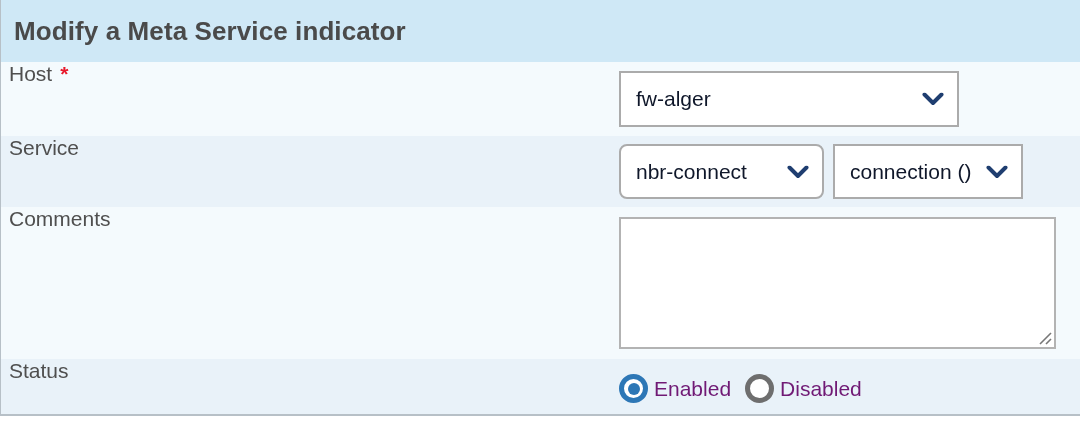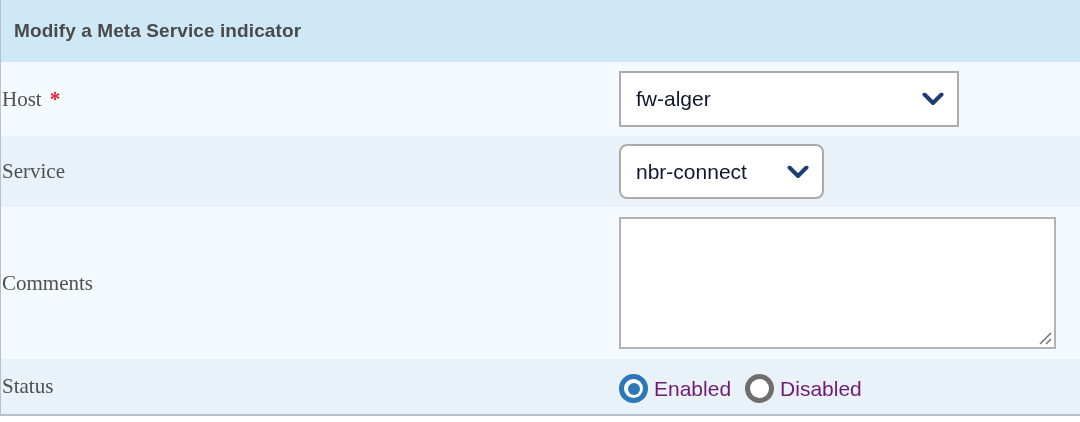--- a/index.html
+++ b/index.html
@@ -26,35 +26,35 @@
     border-bottom:2px solid var(--border);
     background:#fff;
   }
   .panel-header{
     height:62px;
     background:var(--header-bg);
     display:flex;align-items:center;
     padding-left:13px;
   }
   .panel-title{
-    font-size:19px;font-weight:700;color:#4a4a4a;
+    font-size:26px;font-weight:700;color:#4a4a4a;
     letter-spacing:.1px;
   }
   .row{display:flex;align-items:stretch;}
   .row-light{background:var(--row-light);}
   .row-shaded{background:var(--row-shaded);}
   .row-host{height:74px;}
   .row-service{height:71px;}
   .row-comments{height:152px;}
   .row-status{height:55px;}
   .label-cell{
     width:618px;flex:0 0 618px;
-    display:flex;align-items:center;
-    padding-left:1px;
-    font-size:21px;color:var(--label-text);font-family:Liberation Serif, serif;
+    display:flex;
+    padding-left:8px;
+    font-size:21px;color:var(--label-text);
   }
   .req{
     color:var(--required-asterisk);
     font-weight:700;margin-left:8px;font-size:21px;
   }
   .field-cell{
     flex:1;display:flex;align-items:center;
   }
   
   .select{
@@ -139,20 +139,26 @@
     <div class="label-cell">
       <span>Service</span>
     </div>
     <div class="field-cell">
       <div class="select svc-select" role="combobox" aria-expanded="false">
         <span class="select-value">nbr-connect</span>
         <svg class="chevron" width="22" height="13" viewBox="0 0 22 13">
           <polyline points="2.5,2 11,10.5 19.5,2" fill="none" stroke="var(--select-chevron)" stroke-width="4" stroke-linecap="round" stroke-linejoin="round"></polyline>
         </svg>
       </div>
+      <div class="select metric-select" role="combobox" aria-expanded="false">
+        <span class="select-value">connection ()</span>
+        <svg class="chevron" width="22" height="13" viewBox="0 0 22 13">
+          <polyline points="2.5,2 11,10.5 19.5,2" fill="none" stroke="var(--select-chevron)" stroke-width="4" stroke-linecap="round" stroke-linejoin="round"></polyline>
+        </svg>
+      </div>
     </div>
   </div>
 
   <div class="row row-light row-comments">
     <div class="label-cell">
       <span>Comments</span>
     </div>
     <div class="field-cell">
       <div class="textarea-wrap">
         <textarea class="comments-textarea" aria-label="Comments" style=""></textarea>

